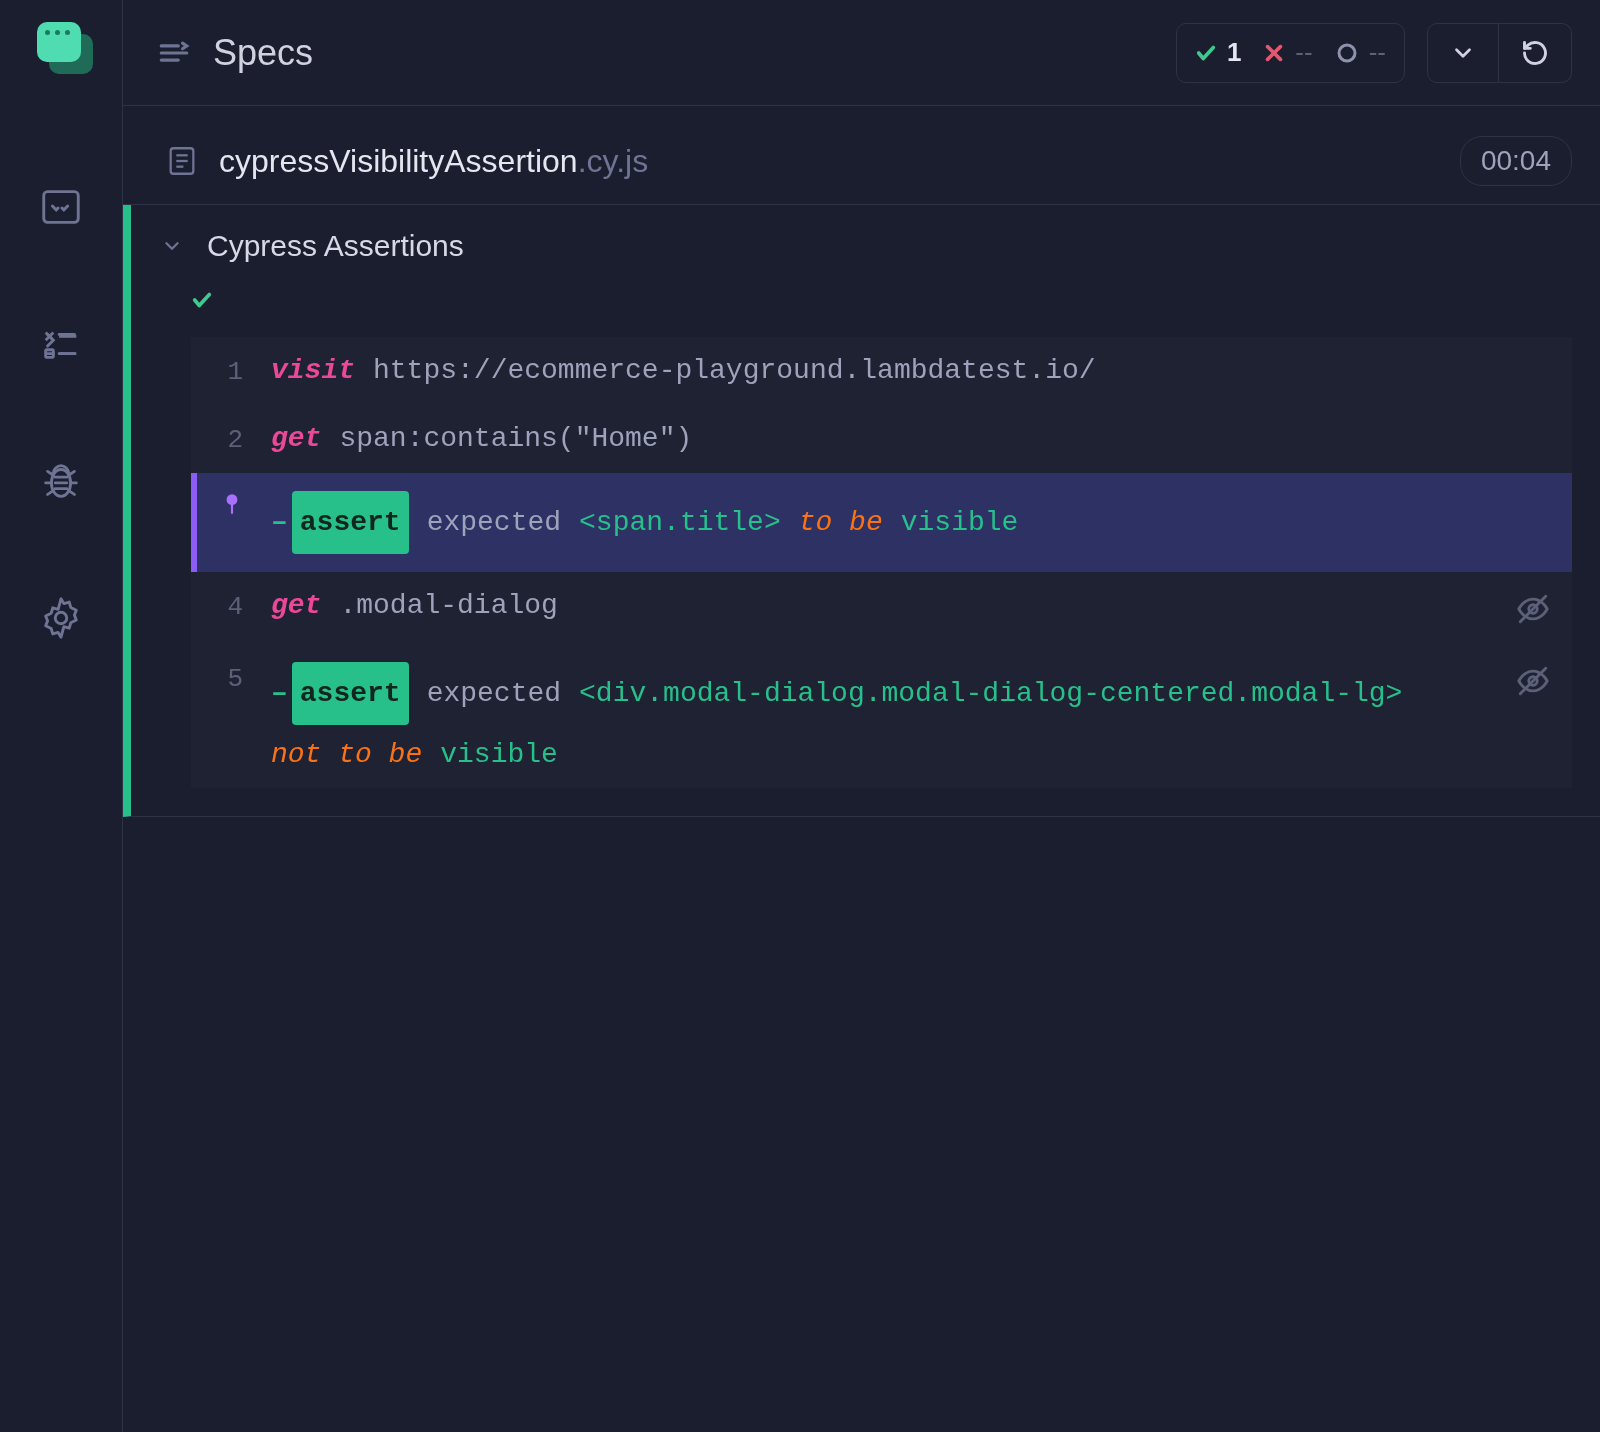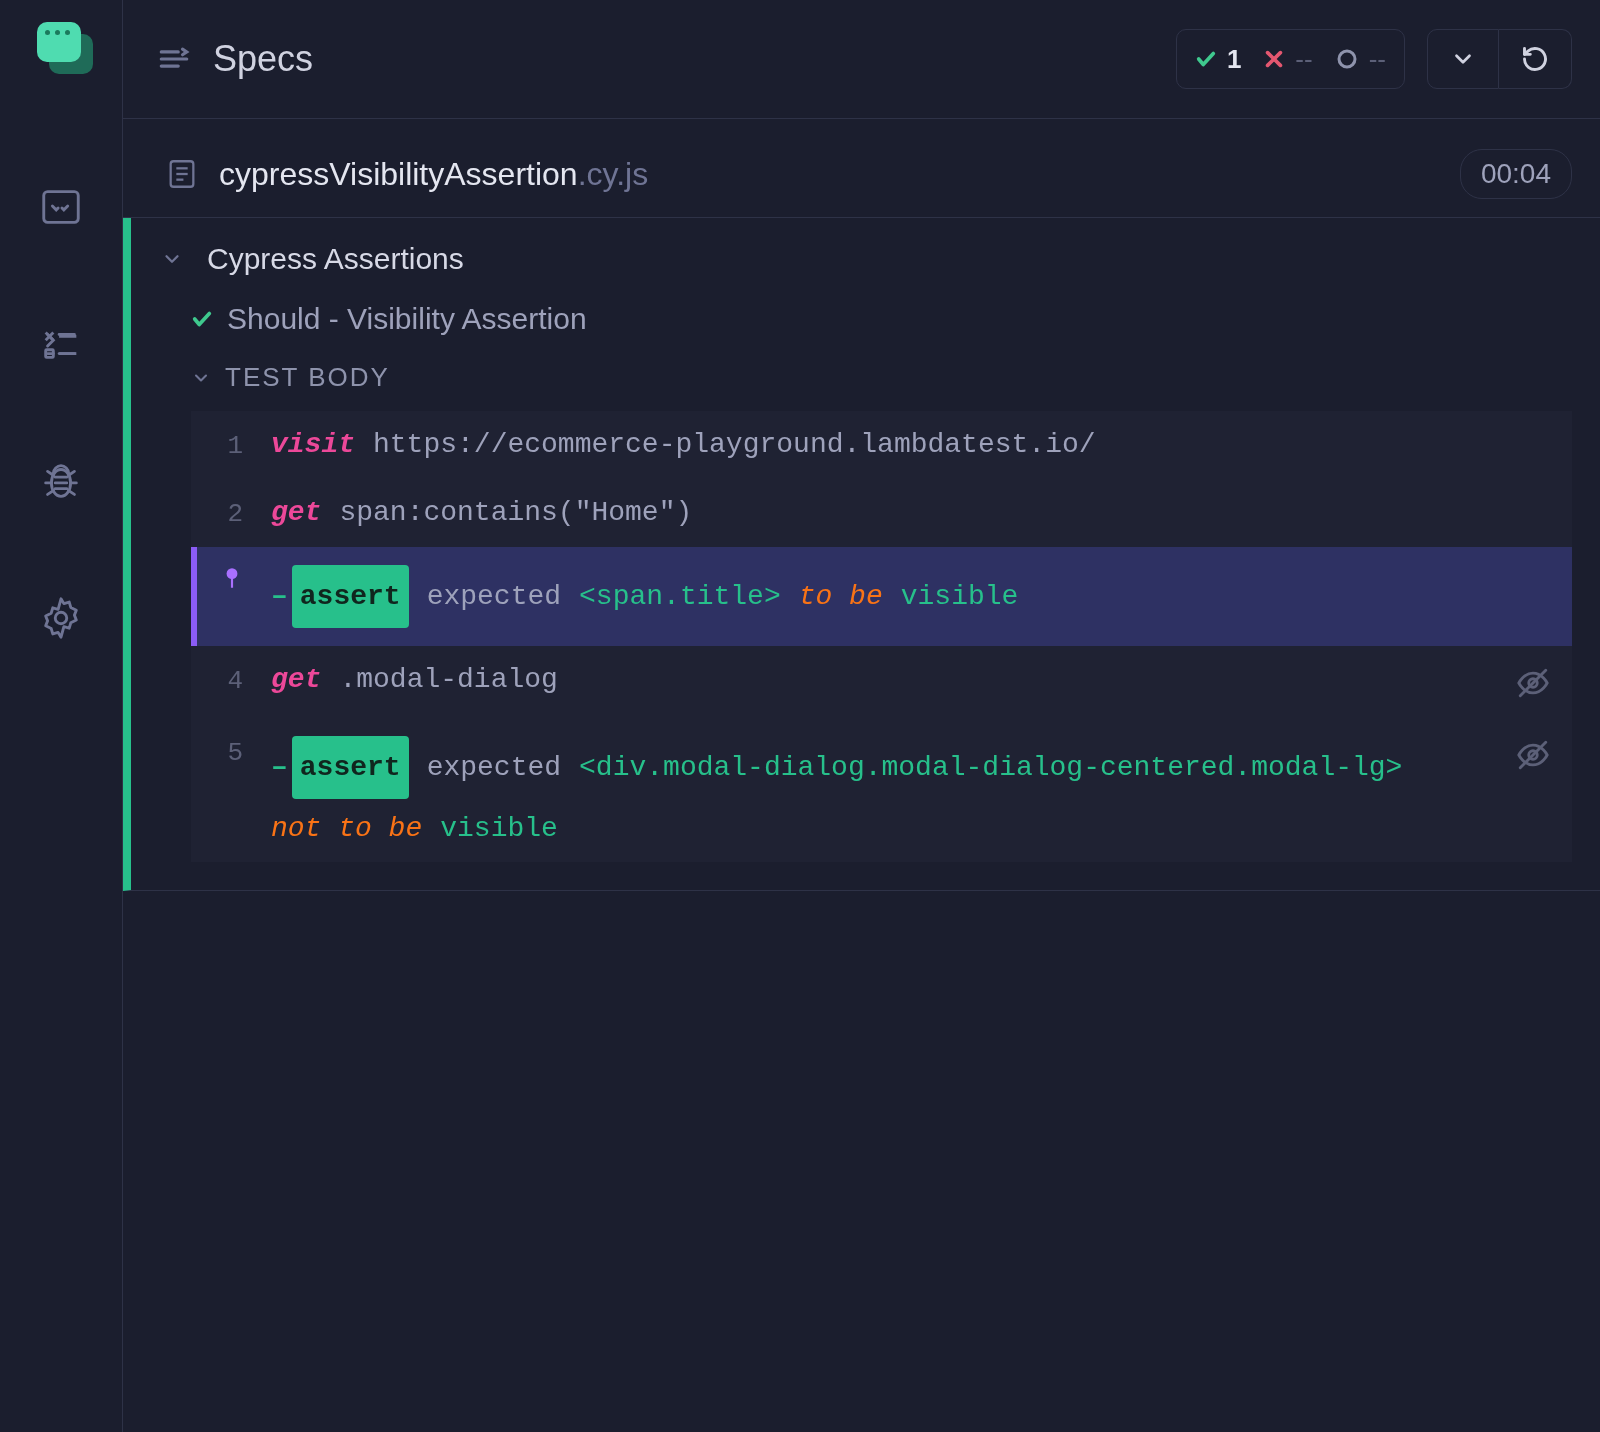--- a/index.html
+++ b/index.html
@@ -39,21 +39,21 @@
 
 .side-icons { display:flex; flex-direction:column; gap: 85px; align-items:center; margin-top: 30px;}
 .side-icon { width: 52px; height: 52px; display:flex; align-items:center; justify-content:center; cursor:pointer; color:#6f7494;}
 .side-icon svg { width: 46px; height: 46px; stroke: currentColor; }
 
 
 .main { flex: 1; display: flex; flex-direction: column; }
 
 
 .header {
-  height: 119px;
+  height: 106px;
   border-bottom: 1px solid #2e3247;
   display: flex; align-items: center; padding: 0 28px 0 34px;
   gap: 22px;
 }
 .header .menu-icon { color:#6f7494; display:flex; align-items:center;}
 .header .title { font-size: 36px; font-weight: 400; color:#d0d2e0;}
 .header .spacer { flex: 1; }
 .stats-box {
   border: 1px solid #2e3247; border-radius: 10px; height: 60px;
   display:flex; align-items:center; padding: 0 18px; gap: 22px;
@@ -238,29 +238,20 @@
             </svg>
         </span>
         <span>Cypress Assertions</span>
       </div>
       <div class="test-row">
         <span class="check">
           <svg width="22" height="22" viewBox="0 0 24 24" fill="none" stroke="currentColor" stroke-width="4" stroke-linecap="round" stroke-linejoin="round">
               <polyline points="4 12 9 18 20 6"></polyline>
             </svg>
         </span>
-        <span>Should - Visibility Assertion</span>
-      </div>
-      <div class="body-row">
-        <span class="chev">
-          <svg width="20" height="20" viewBox="0 0 24 24" fill="none" stroke="currentColor" stroke-width="2.5" stroke-linecap="round" stroke-linejoin="round">
-              <polyline points="6 9 12 15 18 9"></polyline>
-            </svg>
-        </span>
-        <span>TEST BODY</span>
       </div>
 
       <div class="commands">
 
       <div class="cmd">
             <span class="num">1</span>
             <span class="content">
               <span class="method">visit</span>
               <span class="arg">https://ecommerce-playground.lambdatest.io/</span>
             </span>

